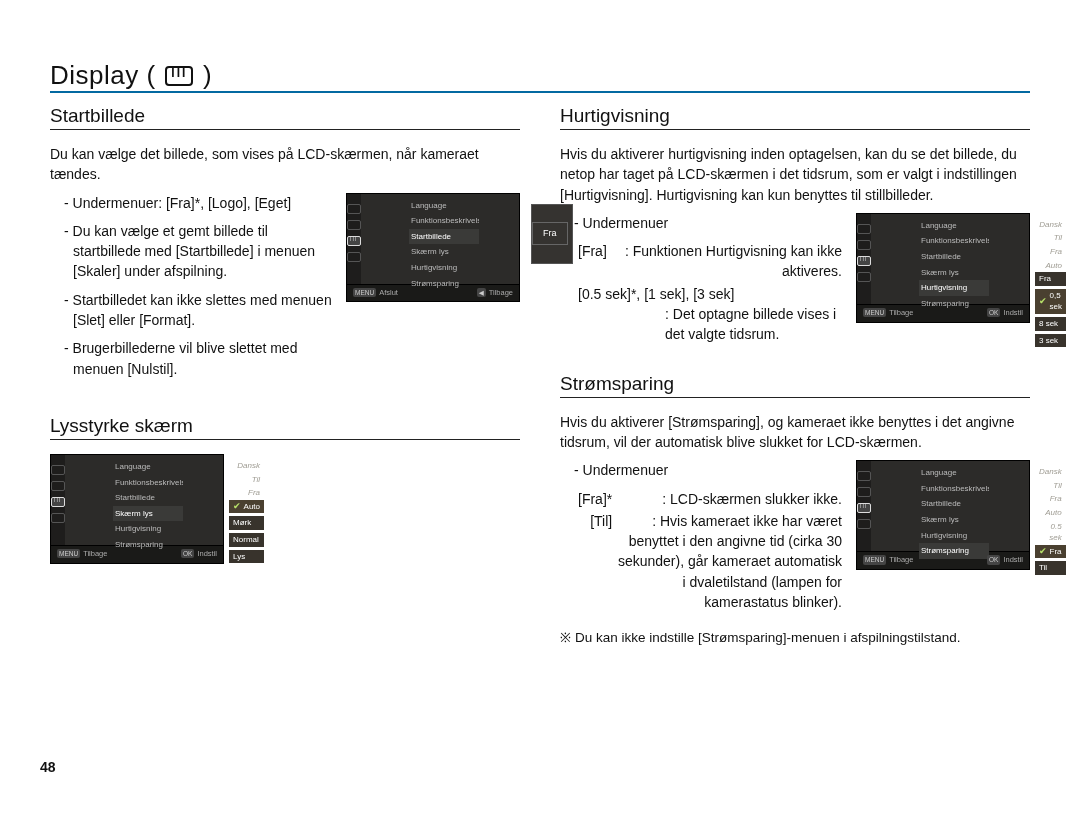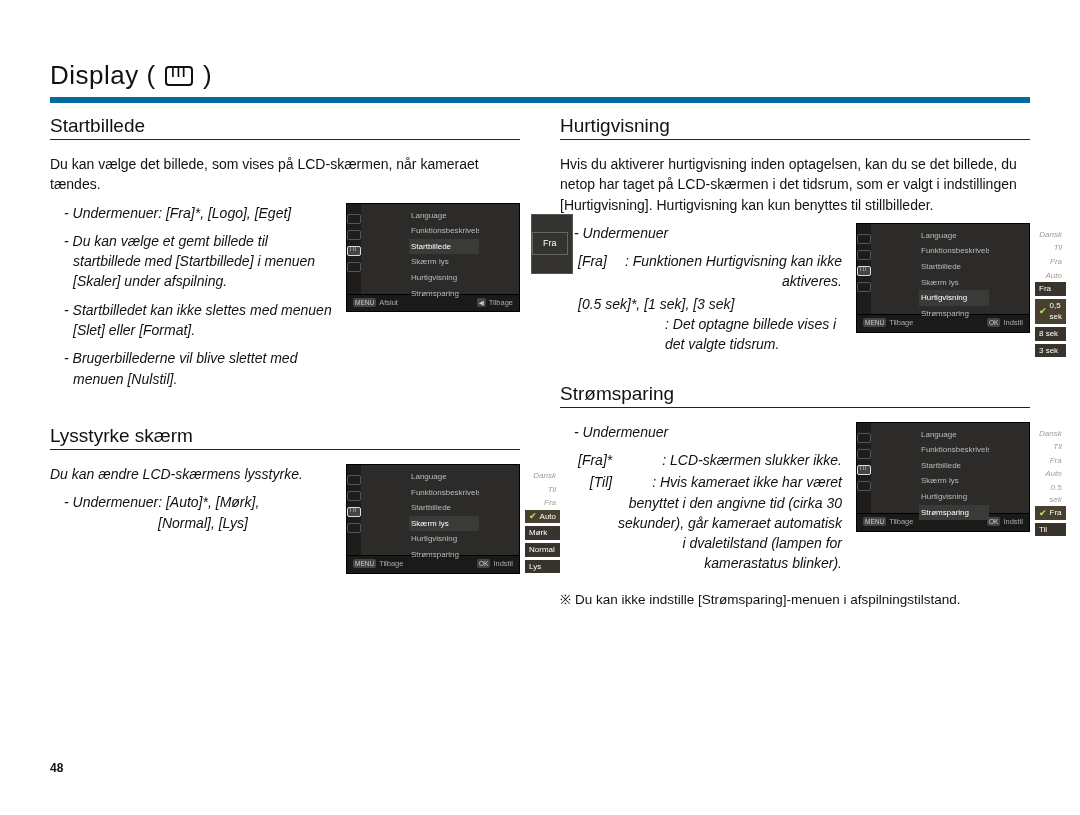--- a/index.html
+++ b/index.html
@@ -1,21 +1,21 @@
 <!DOCTYPE html>
 <html><head>
 <meta charset="utf-8">
 <style>
   * { box-sizing: border-box; margin: 0; padding: 0; }
   html, body { width: 1080px; height: 815px; background: #fff; font-family: Arial, Helvetica, sans-serif; color: #111; }
   .page { padding: 60px 50px 30px 50px; }
 
   .page-title {
     font-size: 26px; font-weight: 400; letter-spacing: 0.5px;
-    border-bottom: 6px solid #0369a1; padding-bottom: 6px; margin-bottom: 12px;
+    border-bottom: 2px solid #0369a1; padding-bottom: 0; margin-bottom: 12px;
   }
   .page-title .disp-icon {
     display: inline-block; width: 28px; height: 20px; border: 2.5px solid #111;
     border-radius: 4px; vertical-align: -2px; margin: 0 2px; position: relative;
   }
   .page-title .disp-icon::after {
     content: "III"; position: absolute; top: -2px; left: 0; right: 0; text-align: center;
     font-size: 12px; letter-spacing: 2px; font-weight: 700;
   }
 
@@ -26,21 +26,21 @@
   .sec-title { font-size: 19px; font-weight: 400; border-bottom: 1px solid #222; padding-bottom: 2px; margin-bottom: 14px; }
   .body { font-size: 14px; line-height: 1.45; }
   .body p { margin-bottom: 8px; }
   .indent { margin-left: 14px; text-indent: -9px; padding-left: 9px; }
   .tbl { display: table; margin-left: 18px; }
   .tr { display: table-row; text-align: right; }
   .td { display: table-cell; vertical-align: top; padding-bottom: 2px; }
   .td.first { white-space: nowrap; padding-right: 4px; }
 
   .text-panel { display: flex; gap: 14px; align-items: flex-start; }
-  .text-panel .txt { flex: 1; font-style: italic; }
+  .text-panel .txt { flex: 1; }
 
   
   .cam {
     width: 174px; background: #2c2b29; border: 1px solid #000; font-size: 8px; color: #bbb;
     font-family: Arial, sans-serif;
   }
   .cam-body { display: flex; height: 90px; gap: 44px; }
   .cam-left { width: 22px; background: #1e1d1c; display:flex; flex-direction:column; align-items:center; gap:6px; padding-top:10px;}
   .cam-left .li { width:14px; height:10px; border:1px solid #555; border-radius:2px; }
   .cam-left .li.active{ border-color:#ddd; background:#444; position:relative;}
@@ -54,21 +54,21 @@
   .cam-right .opt .ck{ color:#b8e26a; font-size:9px; line-height:1; }
   .cam-right .val { color:#9f9c93; padding:1px 4px; font-size:8px; text-align:right;font-style:italic;}
   .cam-right.box { border:1px solid #555; margin:10px 6px; display:flex; align-items:center; justify-content:center; height:60px; background:#353330;}
   .cam-right.box .bx { border:1px solid #666; padding:4px 10px; color:#fff; font-size:9px; }
   .cam-foot { background:#1a1a18; color:#aaa; display:flex; justify-content:space-between; padding:3px 6px; font-size:7.5px; border-top:1px solid #000;}
   .cam-foot span b{ display:inline-block; background:#444; color:#ccc; font-size:6.5px; padding:0 2px; border-radius:2px; margin-right:3px; font-weight:400;}
 
   .note { font-size: 13.5px; margin-top: 14px; }
   .note .sym { font-size: 13px; margin-right: 4px; }
 
-  .pagenum { position:absolute; bottom:40px; left:50px; font-size:12px; font-weight:700;text-align:center; }
+  .pagenum { position:absolute; bottom:40px; left:40px; font-size:14px; font-weight:700;text-align:center; }
 </style>
 </head>
 <body>
 
 <div class="page">
   <h1 class="page-title">
     <span>Display (</span>
     <span class="disp-icon"></span>
     <span> )</span>
   </h1>
@@ -115,25 +115,20 @@
               </div>
             </div>
           </div>
         </div>
       </div>
 
       <div class="section">
         <h2 class="sec-title">Lysstyrke skærm</h2>
         <div class="body">
           <div class="text-panel">
-            <div class="txt">
-              <p>Du kan ændre LCD-skærmens lysstyrke.</p>
-              <p class="indent" style="margin-bottom:0">- Undermenuer: [Auto]*, [Mørk],</p>
-              <p style="margin-left:108px">[Normal], [Lys]</p>
-            </div>
 
             <div class="cam">
               <div class="cam-body">
                 <div class="cam-left">
                     <div class="li"></div>
                     <div class="li"></div>
                     <div class="li active"></div>
                     <div class="li"></div>
                   </div>
                 <div class="cam-mid">
@@ -222,20 +217,21 @@
                 <span><b>OK</b><span>Indstil</span></span>
               </div>
             </div>
           </div>
         </div>
       </div>
 
       <div class="section">
         <h2 class="sec-title">Strømsparing</h2>
         <div class="body">
+          <p>Hvis du aktiverer [Strømsparing], og kameraet ikke benyttes i det angivne tidsrum, vil der automatisk blive slukket for LCD-skærmen.</p>
           <div class="text-panel">
             <div class="txt">
               <p class="indent">- Undermenuer</p>
               <div class="tbl">
                 <div class="tr">
                     <div class="td first">[Fra]*</div>
                     <div class="td">: LCD-skærmen slukker ikke.</div>
                   </div>
                 <div class="tr">
                     <div class="td first">[Til]</div>

